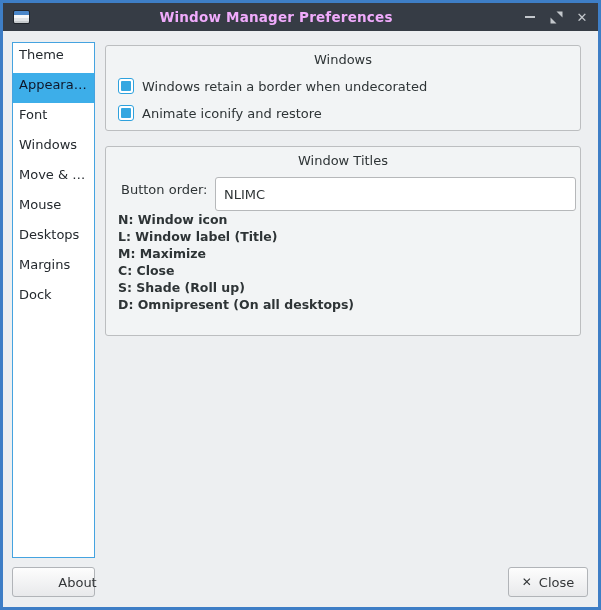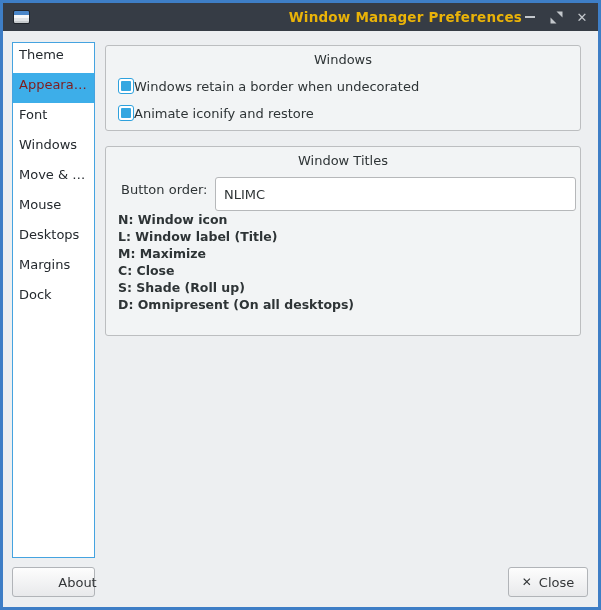--- a/index.html
+++ b/index.html
@@ -17,52 +17,52 @@
   .titlebar {
     height:28px; background:#363c45; flex:0 0 28px;
     display:flex; align-items:center; padding:0 8px;
   }
   .win-icon {
     width:17px; height:14px; margin-left:2px;
     border:1px solid #1f242b; border-radius:2px;
     background:linear-gradient(to bottom, #4a86c8 0 4px, #f6f7f8 4px 7px, #dfe2e5 7px 10px, #c6cacd 10px 14px);
   }
   .title-text {
-    flex:1; text-align:right; color:#eab308; font-weight:bold; font-size:13.5px;
+    flex:1; text-align:center; color:#f0abfc; font-weight:bold; font-size:13.5px;
     letter-spacing:.2px;
   }
   .tb-controls { display:flex; align-items:center; gap:10px; }
   .tb-btn { width:16px; height:16px; display:flex; align-items:center; justify-content:center; color:#c3c7cc; cursor:pointer; }
   .tb-min-bar { width:10px; height:2px; background:#c3c7cc; }
   .tb-close { font-size:13px; font-weight:bold; line-height:1; }
 
   
   .content { position:relative; flex:1; background:#edeff1; }
 
   
   .sidebar {
     position:absolute; left:9px; top:11px; width:83px; height:516px;
     background:#ffffff; border:1px solid #45a3e0; overflow:hidden;
   }
   .side-item {
     height:30px; line-height:23px; padding-left:6px; white-space:nowrap;
     color:#24292e; cursor:pointer; font-size:13px;
   }
-  .side-item.selected { background:#3daee9; color:#7f1d1d; }
+  .side-item.selected { background:#3daee9; color:#0f172a; }
 
   
   .frame {
     position:absolute; left:102px; width:476px;
     background:#f2f4f5; border:1px solid #bcbec0; border-radius:3px;
   }
   .frame-windows { top:14px; height:86px; }
   .frame-titles  { top:115px; height:190px; }
   .frame-title { text-align:center; padding-top:6px; font-size:13px; color:#2e3436; }
 
-  .check-row { display:flex; align-items:center; margin:11px 0 0 12px; }
+  .check-row { display:flex; align-items:center; margin:11px 0 0 12px; gap:8px; }
   .checkbox {
     width:16px; height:16px; border:1px solid #2ea1dd; border-radius:3px;
     background:#ffffff; display:flex; align-items:center; justify-content:center;
     cursor:pointer; flex:0 0 16px;
   }
   .checkbox .fill { width:10px; height:10px; background:#35a7e1; border-radius:1px; }
   .check-label { font-size:13px; }
 
   .order-row { position:absolute; left:0; top:30px; width:100%; height:26px; }
   .order-label { position:absolute; left:15px; top:5px; font-size:13px; }

